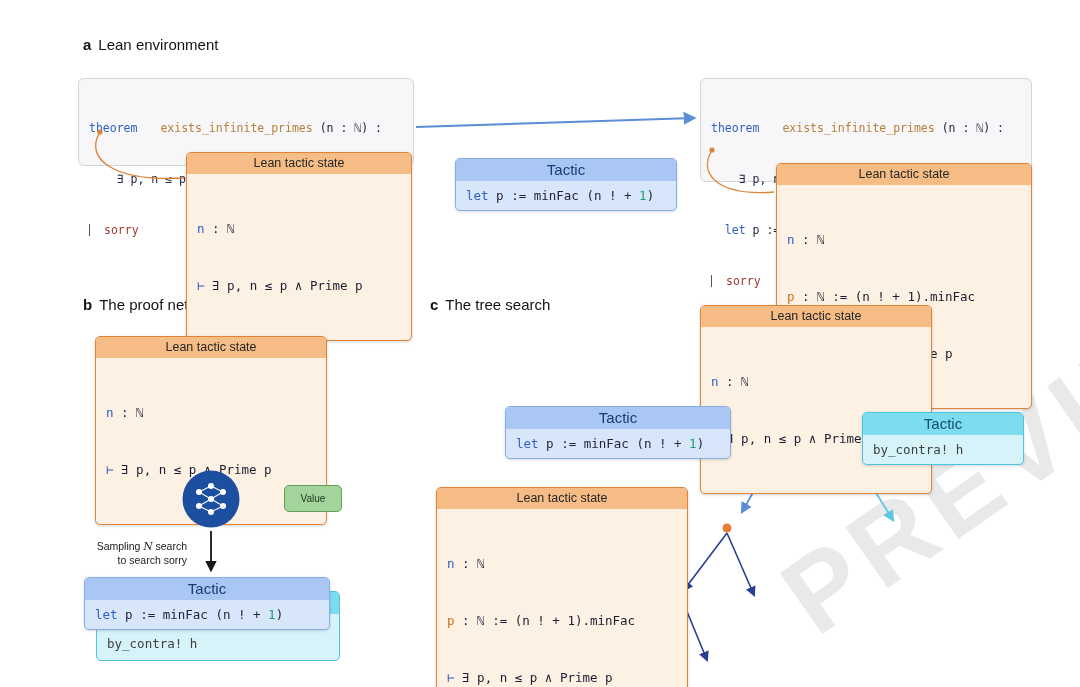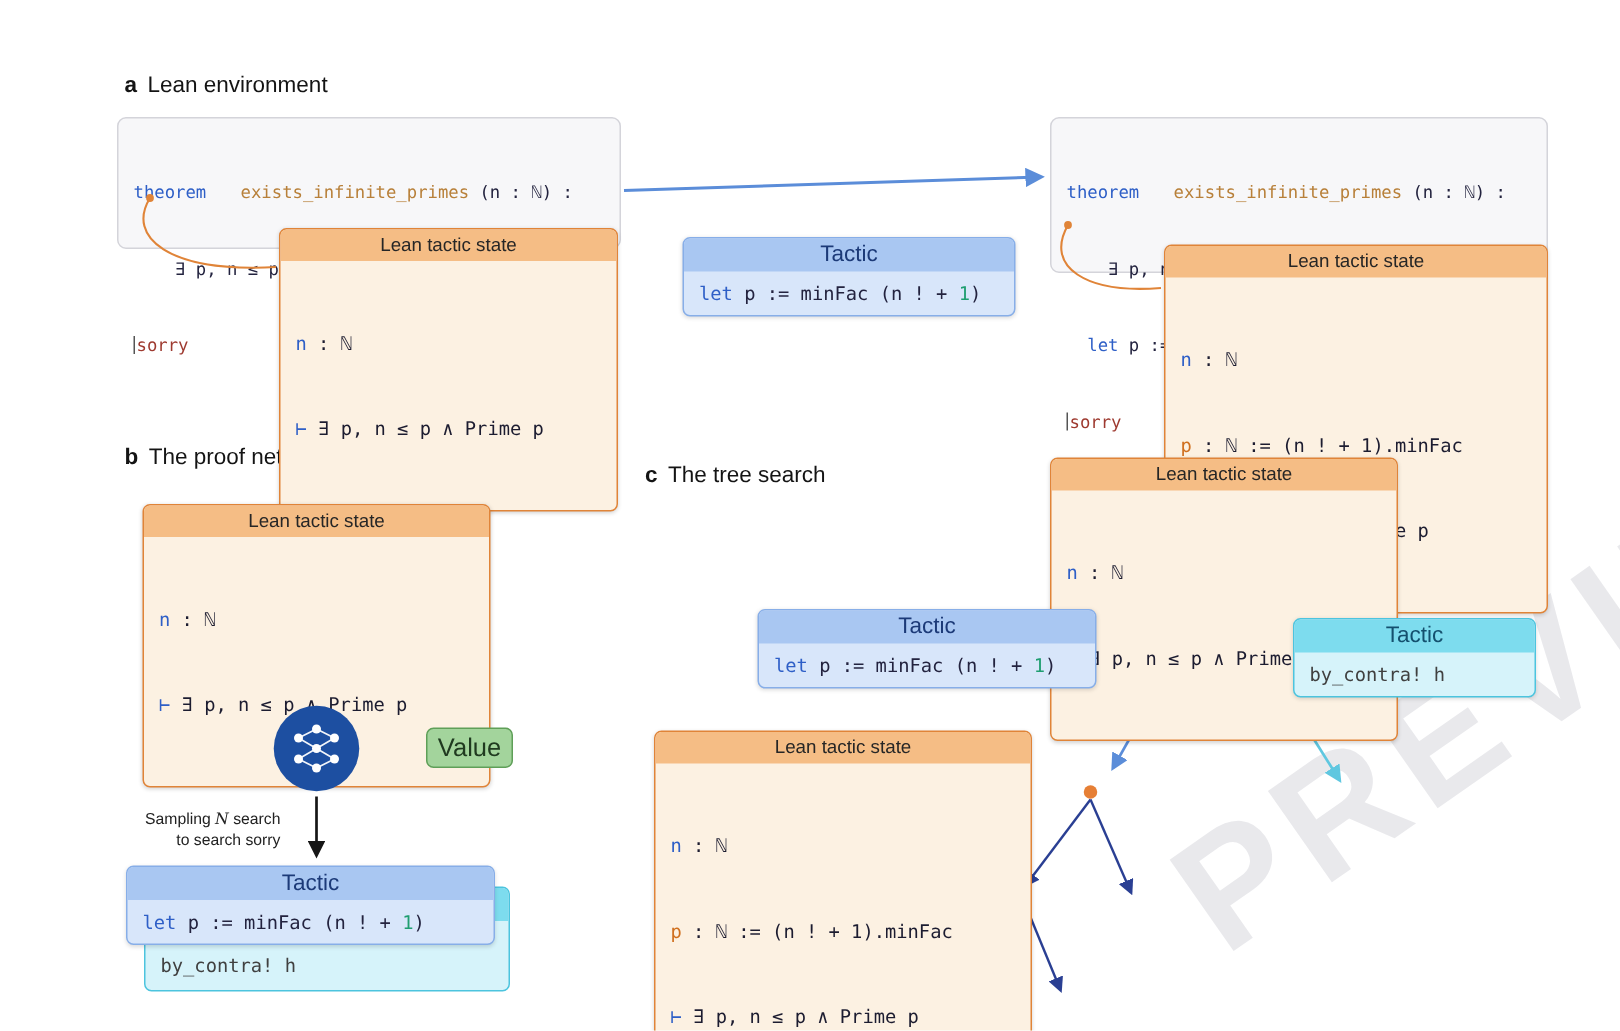--- a/index.html
+++ b/index.html
@@ -14,21 +14,21 @@
   .panel-label .ltr { font-weight:bold; margin-right:7px; }
 
   
   .codebox {
     position:absolute; background:#f7f7f9; border:1px solid #d4d4da; border-radius:6px;
     padding:7px 10px; font-family:"DejaVu Sans Mono", "DejaVu Sans", monospace;
     font-size:11.5px; line-height:17px; color:#23233f; white-space:pre; z-index:2;
   }
   .kw   { color:#2e5fc7; }
   .name { color:#b8803a;margin-left:16px; }
-  .sorry{ color:#9e3a30; }
+  .sorry{ color:#9e3a30;margin-left:13px; }
   .num  { color:#1f9e70; }
   .cursor { display:inline-block; width:1px; height:12px; background:#555; vertical-align:-2px; margin-right:1px; }
 
   
   .statebox {
     position:absolute; border:1.5px solid #e08438; border-radius:5px; background:#fcf1e2;
     overflow:hidden; z-index:6; box-shadow:0 1px 3px rgba(0,0,0,0.18);
   }
   .statebox .hdr { background:#f5bd85; text-align:center; font-size:12.5px; color:#262626; padding:3px 0 4px; }
   .statebox .body {
@@ -53,21 +53,21 @@
   .tacticbox.cyan .hdr { background:#7ddcee; color:#14506e; }
   .bycontra { color:#404040; }
 
   
   .backbox { z-index:5; box-shadow:none; }
   .backbox .body { position:absolute; left:0; bottom:2px; }
   .frontbox { z-index:7; }
 
   .valuebox {
     position:absolute; background:#a3d49c; border:1.5px solid #5f9f58; border-radius:5px;
-    font-size:17px; color:#203a20; display:flex; align-items:center; justify-content:center; z-index:6;
+    font-size:10px; color:#203a20; display:flex; align-items:center; justify-content:center; z-index:6;
   }
 
   .sampling { position:absolute; font-size:10.5px; line-height:13.5px; color:#222; text-align:right; z-index:3; }
   .sampling .mathn { font-family:"DejaVu Serif", serif; font-style:italic; }
 
   svg.overlay { position:absolute; left:0; top:0; width:1080px; height:687px; pointer-events:none; z-index:4; }
   svg.nnicon  { position:absolute; z-index:6; }
 
   .watermark {
     position:absolute; left:795px; top:545px; z-index:0;
@@ -75,21 +75,21 @@
     color:rgba(145,145,160,0.20); transform:rotate(-35deg); transform-origin:0 50%;
   }
 </style>
 </head>
 <body>
 
 <div class="canvas">
 
   <div class="watermark">PREVIEW</div>
 
-  <div class="panel-label" style="left:83px;top:48px;">
+  <div class="panel-label" style="left:83px;top:36px;">
     <span class="ltr">a</span><span>Lean environment</span>
   </div>
 
   <div class="codebox" style="left:78px;top:78px;width:336px;height:88px;">
     <div><span class="kw">theorem </span><span class="name">exists_infinite_primes </span><span>(n : ℕ) :</span></div>
     <div><span>    ∃ p, n ≤ p ∧ Prime p := </span><span class="kw">by</span></div>
     <div><span class="cursor"></span><span class="sorry">sorry</span></div>
   </div>
 
   <div class="statebox" style="left:186px;top:152px;width:226px;">
@@ -168,21 +168,21 @@
   <div class="tacticbox cyan backbox" style="left:96px;top:591px;width:244px;height:70px;">
     <div class="hdr">Tactic</div>
     <div class="body"><span class="bycontra">by_contra! h</span></div>
   </div>
 
   <div class="tacticbox frontbox" style="left:84px;top:577px;width:246px;">
     <div class="hdr">Tactic</div>
     <div class="body"><span class="kw">let </span><span>p := minFac (n ! + </span><span class="num">1</span><span>)</span></div>
   </div>
 
-  <div class="panel-label" style="left:430px;top:296px;margin-top:12px;">
+  <div class="panel-label" style="left:430px;top:296px;">
     <span class="ltr">c</span><span>The tree search</span>
   </div>
 
   <div class="statebox" style="left:700px;top:305px;width:232px;">
     <div class="hdr">Lean tactic state</div>
     <div class="body">
       <div><span class="var">n</span><span> : ℕ</span></div>
       <div><span class="turn">⊢</span><span> ∃ p, n ≤ p ∧ Prime p</span></div>
     </div>
   </div>

